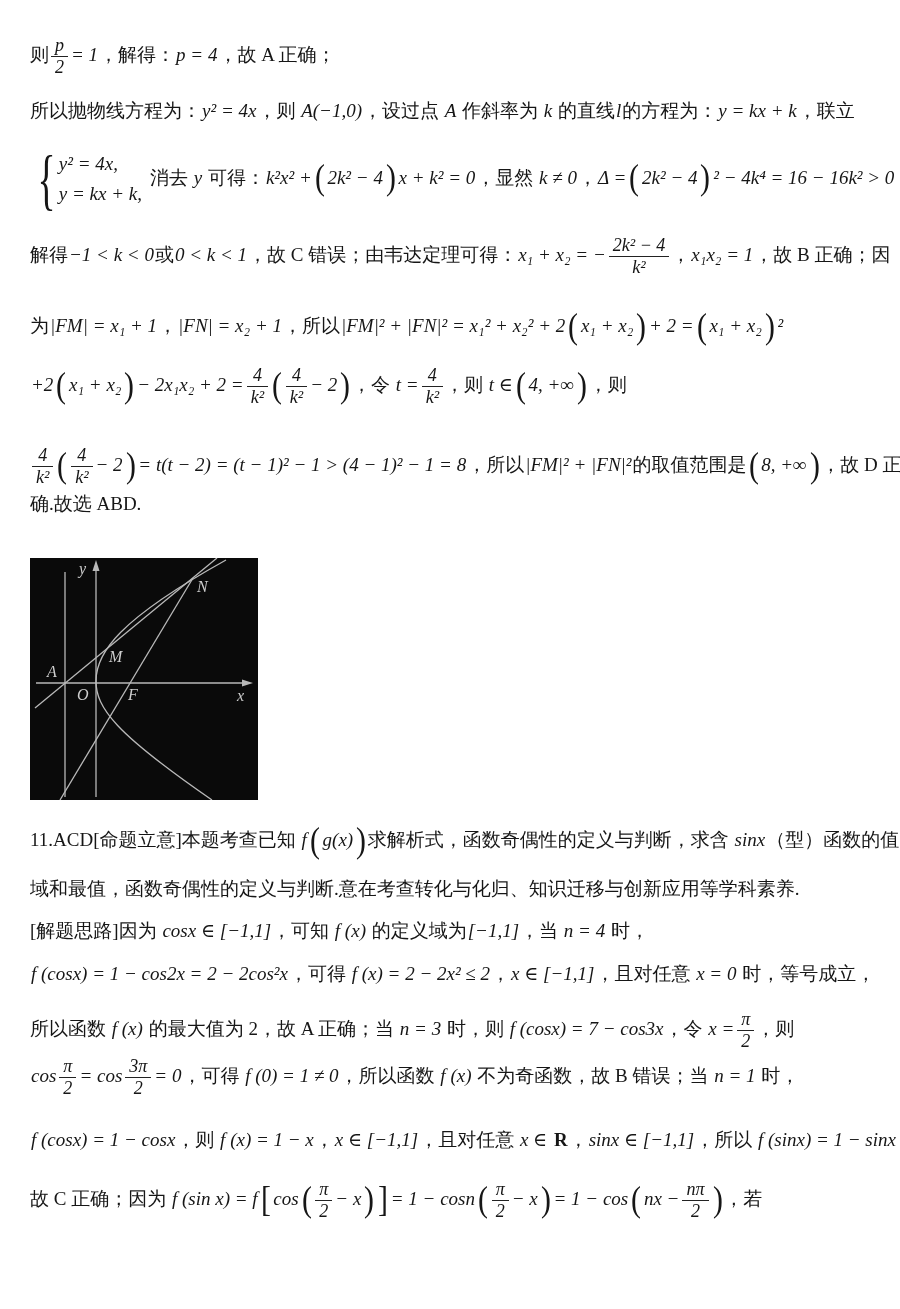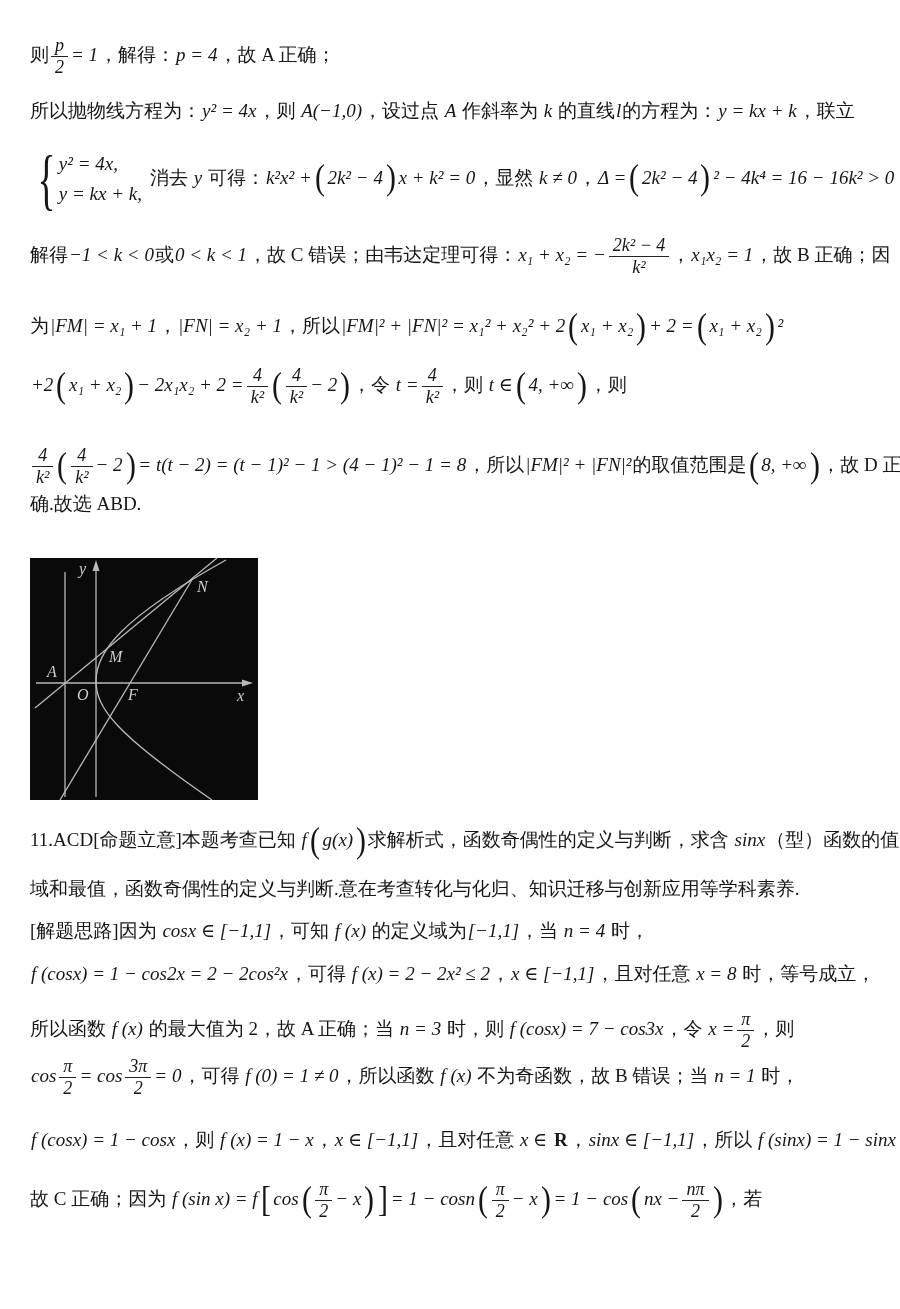--- a/index.html
+++ b/index.html
@@ -66,21 +66,21 @@
       </span>
     </span><span class="t">消去 </span><span class="m">y</span><span class="t"> 可得：</span><span class="m">k²x² +</span><span class="bigp">(</span><span class="m">2k² − 4</span><span class="bigp">)</span><span class="m">x + k² = 0</span><span class="t">，显然 </span><span class="m">k ≠ 0</span><span class="t">，</span><span class="m">Δ =</span><span class="bigp">(</span><span class="m">2k² − 4</span><span class="bigp">)</span><span class="m">² − 4k⁴ = 16 − 16k² &gt; 0</span><span class="t">，</span></div>
 <div class="para" style="top:236px"><span class="t">解得</span><span class="m">−1 &lt; k &lt; 0</span><span class="t">或</span><span class="m">0 &lt; k &lt; 1</span><span class="t">，故 C 错误；由韦达定理可得：</span><span class="m">x₁ + x₂ = −</span><span class="frac"><span class="num">2k² − 4</span><span class="den">k²</span></span><span class="t">，</span><span class="m">x₁x₂ = 1</span><span class="t">，故 B 正确；因</span></div>
 <div class="para" style="top:313px"><span class="t">为</span><span class="m">|FM| = x₁ + 1</span><span class="t">，</span><span class="m">|FN| = x₂ + 1</span><span class="t">，所以</span><span class="m">|FM|² + |FN|² = x₁² + x₂² + 2</span><span class="bigp">(</span><span class="m">x₁ + x₂</span><span class="bigp">)</span><span class="m">+ 2 =</span><span class="bigp">(</span><span class="m">x₁ + x₂</span><span class="bigp">)</span><span class="m">²</span></div>
 <div class="para" style="top:366px"><span class="m">+2</span><span class="bigp">(</span><span class="m">x₁ + x₂</span><span class="bigp">)</span><span class="m">− 2x₁x₂ + 2 =</span><span class="frac"><span class="num">4</span><span class="den">k²</span></span><span class="bigp">(</span><span class="frac"><span class="num">4</span><span class="den">k²</span></span><span class="m">− 2</span><span class="bigp">)</span><span class="t">，令 </span><span class="m">t =</span><span class="frac"><span class="num">4</span><span class="den">k²</span></span><span class="t">，则 </span><span class="m">t ∈</span><span class="bigp">(</span><span class="m">4, +∞</span><span class="bigp">)</span><span class="t">，则</span></div>
 <div class="para" style="top:446px"><span class="frac"><span class="num">4</span><span class="den">k²</span></span><span class="bigp">(</span><span class="frac"><span class="num">4</span><span class="den">k²</span></span><span class="m">− 2</span><span class="bigp">)</span><span class="m">= t(t − 2) = (t − 1)² − 1 &gt; (4 − 1)² − 1 = 8</span><span class="t">，所以</span><span class="m">|FM|² + |FN|²</span><span class="t">的取值范围是</span><span class="bigp">(</span><span class="m">8, +∞</span><span class="bigp">)</span><span class="t">，故 D 正</span></div>
 <div class="para" style="top:492px"><span class="t">确.故选 ABD.</span></div>
 <div class="para" style="top:827px"><span class="t">11.ACD[命题立意]本题考查已知 </span><span class="m">f</span><span class="bigp">(</span><span class="m">g(x)</span><span class="bigp">)</span><span class="t">求解析式，函数奇偶性的定义与判断，求含 </span><span class="m">sinx</span><span class="t">（型）函数的值</span></div>
 <div class="para" style="top:877px"><span class="t">域和最值，函数奇偶性的定义与判断.意在考查转化与化归、知识迁移与创新应用等学科素养.</span></div>
 <div class="para" style="top:919px"><span class="t">[解题思路]因为 </span><span class="m">cosx ∈ [−1,1]</span><span class="t">，可知 </span><span class="m">f (x)</span><span class="t"> 的定义域为</span><span class="m">[−1,1]</span><span class="t">，当 </span><span class="m">n = 4</span><span class="t"> 时，</span></div>
-<div class="para" style="top:962px"><span class="m">f (cosx) = 1 − cos2x = 2 − 2cos²x</span><span class="t">，可得 </span><span class="m">f (x) = 2 − 2x² ≤ 2</span><span class="t">，</span><span class="m">x ∈ [−1,1]</span><span class="t">，且对任意 </span><span class="m">x = 8</span><span class="t"> 时，等号成立，</span></div>
+<div class="para" style="top:962px"><span class="m">f (cosx) = 1 − cos2x = 2 − 2cos²x</span><span class="t">，可得 </span><span class="m">f (x) = 2 − 2x² ≤ 2</span><span class="t">，</span><span class="m">x ∈ [−1,1]</span><span class="t">，且对任意 </span><span class="m">x = 0</span><span class="t"> 时，等号成立，</span></div>
 <div class="para" style="top:1010px"><span class="t">所以函数 </span><span class="m">f (x)</span><span class="t"> 的最大值为 2，故 A 正确；当 </span><span class="m">n = 3</span><span class="t"> 时，则 </span><span class="m">f (cosx) = 7 − cos3x</span><span class="t">，令 </span><span class="m">x =</span><span class="frac"><span class="num">π</span><span class="den">2</span></span><span class="t">，则</span></div>
 <div class="para" style="top:1057px"><span class="m">cos</span><span class="frac"><span class="num">π</span><span class="den">2</span></span><span class="m">= cos</span><span class="frac"><span class="num">3π</span><span class="den">2</span></span><span class="m">= 0</span><span class="t">，可得 </span><span class="m">f (0) = 1 ≠ 0</span><span class="t">，所以函数 </span><span class="m">f (x)</span><span class="t"> 不为奇函数，故 B 错误；当 </span><span class="m">n = 1</span><span class="t"> 时，</span></div>
 <div class="para" style="top:1128px"><span class="m">f (cosx) = 1 − cosx</span><span class="t">，则 </span><span class="m">f (x) = 1 − x</span><span class="t">，</span><span class="m">x ∈ [−1,1]</span><span class="t">，且对任意 </span><span class="m">x ∈ </span><span class="b">R</span><span class="t">，</span><span class="m">sinx ∈ [−1,1]</span><span class="t">，所以 </span><span class="m">f (sinx) = 1 − sinx</span><span class="t">，</span></div>
 <div class="para" style="top:1180px"><span class="t">故 C 正确；因为 </span><span class="m">f (sin x) = f</span><span class="bigp">[</span><span class="m">cos</span><span class="bigp">(</span><span class="frac"><span class="num">π</span><span class="den">2</span></span><span class="m">− x</span><span class="bigp">)</span><span class="bigp">]</span><span class="m">= 1 − cosn</span><span class="bigp">(</span><span class="frac"><span class="num">π</span><span class="den">2</span></span><span class="m">− x</span><span class="bigp">)</span><span class="m">= 1 − cos</span><span class="bigp">(</span><span class="m">nx −</span><span class="frac"><span class="num">nπ</span><span class="den">2</span></span><span class="bigp">)</span><span class="t">，若</span></div>
 
 <div class="figure">
   <svg width="228" height="242" viewBox="0 0 228 242">
     <g stroke="#b9b9b9" stroke-width="1.3" fill="none">
 
       <line x1="6" y1="125" x2="218" y2="125"></line>

